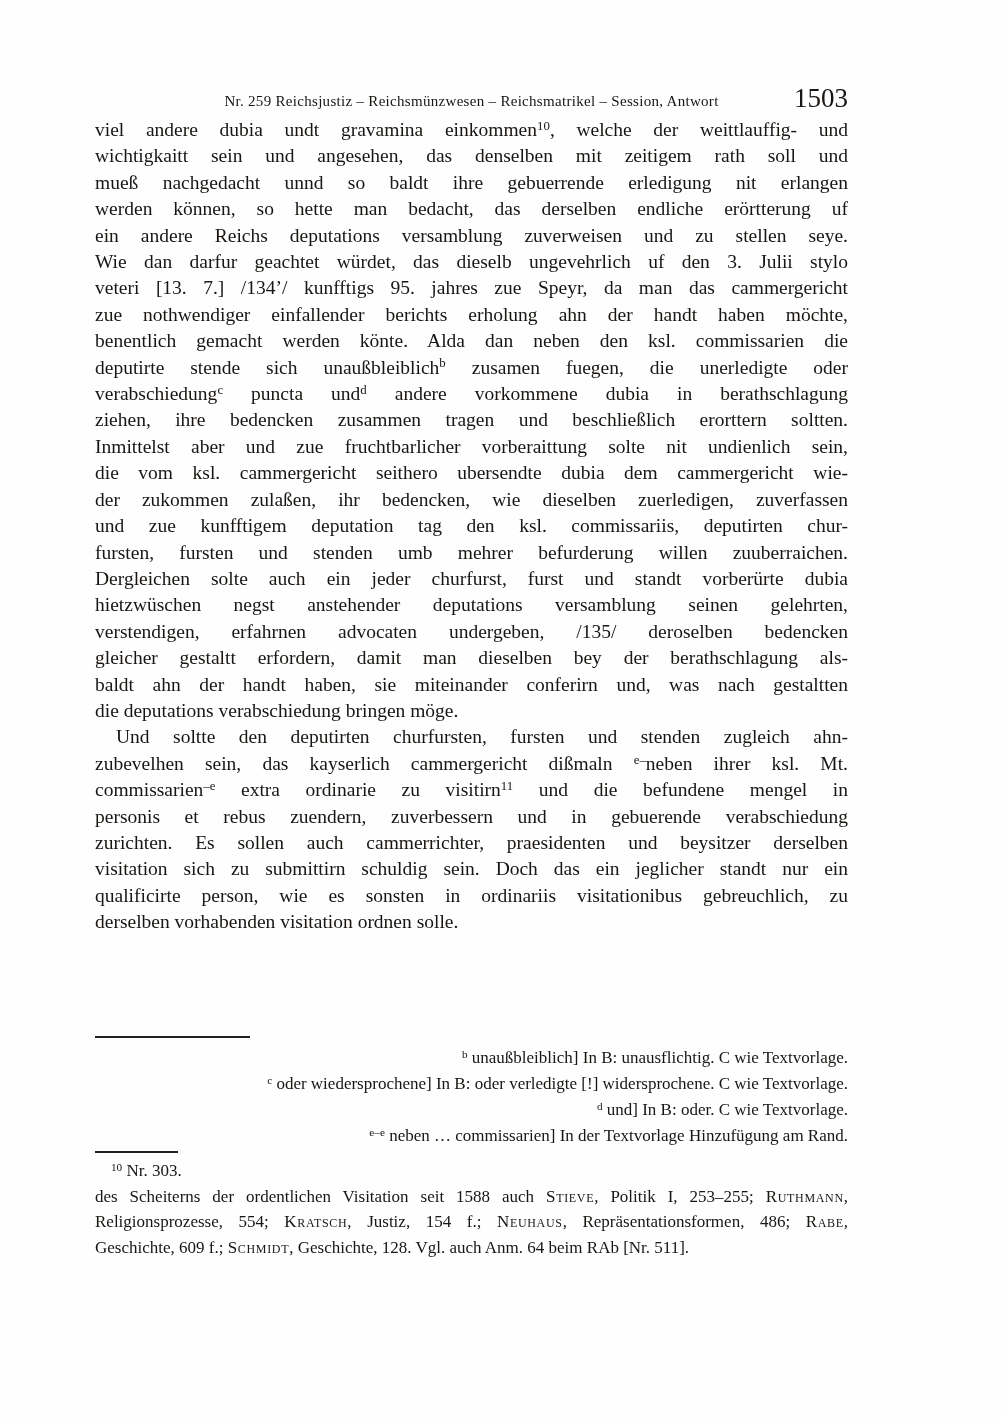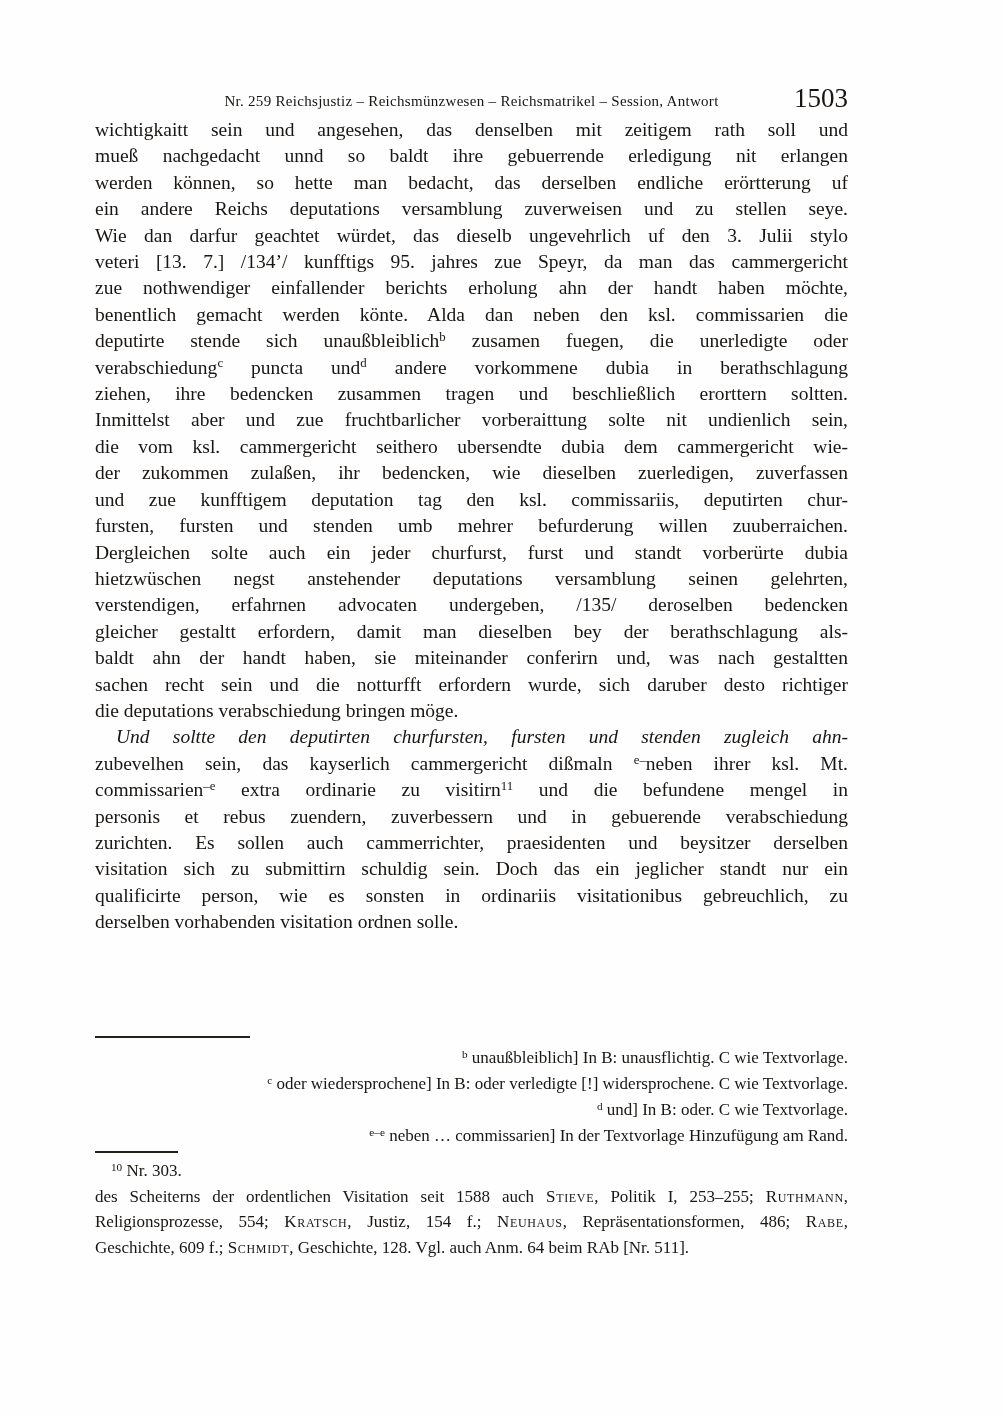--- a/index.html
+++ b/index.html
@@ -25,21 +25,21 @@
     font-size: 27px; line-height: 27px;
   }
 
   
   .main-text {
     position: absolute; left: 95px; top: 117px; width: 753px;
     font-size: 19.5px; line-height: 26.4px;
   }
   .main-text .line { text-align: justify; text-align-last: justify; }
   .main-text .line.last { text-align-last: left; }
-  .main-text .line.indent { padding-left: 21px; font-style: italic; }
+  .main-text .line.indent { padding-left: 21px; }
 
   .line { min-height: 1em; }
 
   
   .fn-rule { position: absolute; left: 95px; height: 2px; background: #231f1b; }
   .fn-rule-letters { top: 1036px; width: 155px; }
   .fn-rule-numbers { top: 1151px; width: 83px; }
 
   
   .fn-letters {
@@ -71,20 +71,21 @@
 
 <div class="page">
 
   <div class="header">
     <span class="header-title">Nr. 259 Reichsjustiz – Reichsmünzwesen – Reichsmatrikel – Session, Antwort</span>
     <span class="page-number">1503</span>
   </div>
 
   <div class="main-text">
       <div class="block">
+        <div class="line"><span>viel andere dubia undt gravamina einkommen</span><span class="r-sup">10</span><span>, welche der weittlauffig- und</span></div>
         <div class="line"><span>wichtigkaitt sein und angesehen, das denselben mit zeitigem rath soll und</span></div>
         <div class="line"><span>mueß nachgedacht unnd so baldt ihre gebuerrende erledigung nit erlangen</span></div>
         <div class="line"><span>werden können, so hette man bedacht, das derselben endliche erörtterung uf</span></div>
         <div class="line"><span>ein andere Reichs deputations versamblung zuverweisen und zu stellen seye.</span></div>
         <div class="line"><span>Wie dan darfur geachtet würdet, das dieselb ungevehrlich uf den 3. Julii stylo</span></div>
         <div class="line"><span>veteri </span><span class="r-i">[13. 7.]</span><span> /134’/ kunfftigs 95. jahres zue Speyr, da man das cammergericht</span></div>
         <div class="line"><span>zue nothwendiger einfallender berichts erholung ahn der handt haben möchte,</span></div>
         <div class="line"><span>benentlich gemacht werden könte. Alda dan neben den ksl. commissarien die</span></div>
         <div class="line"><span>deputirte stende sich unaußbleiblich</span><span class="r-sup">b</span><span> zusamen fuegen, die unerledigte oder</span></div>
         <div class="line"><span>verabschiedung</span><span class="r-sup">c</span><span> puncta und</span><span class="r-sup">d</span><span> andere vorkommene dubia in berathschlagung</span></div>
@@ -92,21 +93,20 @@
         <div class="line"><span>Inmittelst aber und zue fruchtbarlicher vorberaittung solte nit undienlich sein,</span></div>
         <div class="line"><span>die vom ksl. cammergericht seithero ubersendte dubia dem cammergericht wie-</span></div>
         <div class="line"><span>der zukommen zulaßen, ihr bedencken, wie dieselben zuerledigen, zuverfassen</span></div>
         <div class="line"><span>und zue kunfftigem deputation tag den ksl. commissariis, deputirten chur-</span></div>
         <div class="line"><span>fursten, fursten und stenden umb mehrer befurderung willen zuuberraichen.</span></div>
         <div class="line"><span>Dergleichen solte auch ein jeder churfurst, furst und standt vorberürte dubia</span></div>
         <div class="line"><span>hietzwüschen negst anstehender deputations versamblung seinen gelehrten,</span></div>
         <div class="line"><span>verstendigen, erfahrnen advocaten undergeben, /135/ deroselben bedencken</span></div>
         <div class="line"><span>gleicher gestaltt erfordern, damit man dieselben bey der berathschlagung als-</span></div>
         <div class="line"><span>baldt ahn der handt haben, sie miteinander conferirn und, was nach gestaltten</span></div>
-        <div class="line"><span>sachen recht sein und die notturfft erfordern wurde, sich daruber desto richtiger</span></div>
         <div class="line last"><span>die deputations verabschiedung bringen möge.</span></div>
       </div>
       <div class="block">
         <div class="line indent"><span>Und soltte den deputirten churfursten, fursten und stenden zugleich ahn-</span></div>
         <div class="line"><span>zubevelhen sein, das kayserlich cammergericht dißmaln </span><span class="r-sup">e–</span><span>neben ihrer ksl. Mt.</span></div>
         <div class="line"><span>commissarien</span><span class="r-sup">–e</span><span> extra ordinarie zu visitirn</span><span class="r-sup">11</span><span> und die befundene mengel in</span></div>
         <div class="line"><span>personis et rebus zuendern, zuverbessern und in gebuerende verabschiedung</span></div>
         <div class="line"><span>zurichten. Es sollen auch cammerrichter, praesidenten und beysitzer derselben</span></div>
         <div class="line"><span>visitation sich zu submittirn schuldig sein. Doch das ein jeglicher standt nur ein</span></div>
         <div class="line"><span>qualificirte person, wie es sonsten in ordinariis visitationibus gebreuchlich, zu</span></div>

